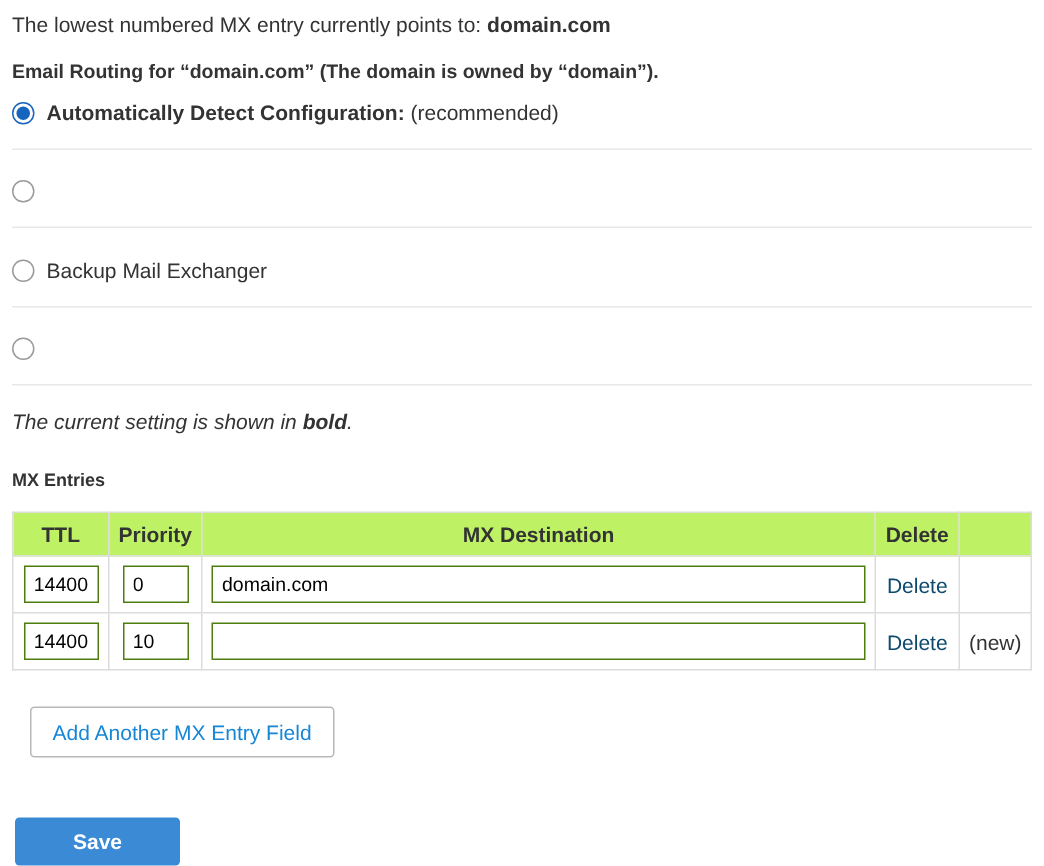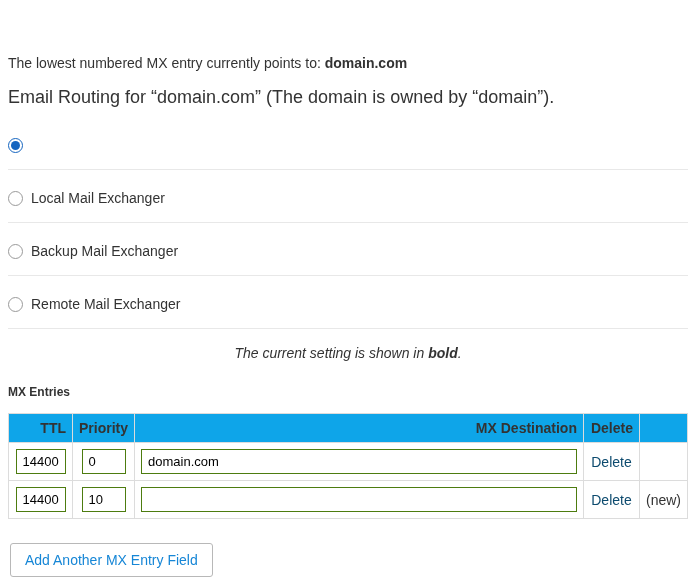--- a/index.html
+++ b/index.html
@@ -4,25 +4,25 @@
   <style>
     * { box-sizing: border-box; }
     body {
       font-family: -apple-system, BlinkMacSystemFont, "Segoe UI", Helvetica, Arial, sans-serif;
       font-size: 14px;
       color: #333;
       margin: 0;
       padding: 8px;
       width: 696px;
     }
-    .intro-line { margin-bottom: 16px; margin-top: 47px; }
+    .intro-line { margin-bottom: 16px; }
     .section-heading {
-      font-size: 18px;
-      font-weight: 400;
-      margin: 0 0 26px 0;
+      font-size: 13px;
+      font-weight: 700;
+      margin: 0 0 8px 0;
     }
     .radio-row {
       display: flex;
       align-items: center;
       padding: 4px 0 16px 0;
       border-bottom: 1px solid #e8e8e8;
       margin-bottom: 16px;
     }
     .radio-row:last-of-type { margin-bottom: 10px; }
     input[type="radio"] {
@@ -45,42 +45,41 @@
       top: 2px; left: 2px;
       width: 9px; height: 9px;
       background: #1565c0;
       border-radius: 50%;
     }
     .radio-label { cursor: pointer; }
     .radio-label strong { font-weight: 700; }
     .hint-line {
       font-style: italic;
       margin: 8px 0 24px 0;
-      text-align: center;
     }
     .hint-line strong { font-weight: 700; font-style: italic; }
     .mx-heading {
       font-size: 12px;
       font-weight: 700;
       margin: 0 0 14px 0;
     }
     table {
       width: 100%;
       border-collapse: collapse;
       margin-bottom: 24px;
     }
     th, td {
       border: 1px solid #dcdcdc;
       padding: 6px 6px;
     }
     th {
-      background: #0ea5e9;
+      background: #bef264;
       font-weight: 700;
       font-size: 14px;
-      text-align: right;
+      text-align: center;
     }
     td { text-align: center; }
     .col-ttl { width: 64px; }
     .col-priority { width: 60px; }
     .col-actions { width: 56px; }
     .col-suffix { width: 48px; }
     td.dest-cell { padding: 6px 6px; }
     td input[type="text"] {
       width: 100%;
       border: 1px solid #4d7c0f;
@@ -98,21 +97,21 @@
     }
     .btn-outline {
       display: inline-block;
       background: #fff;
       color: #1686d6;
       border: 1px solid #b8b8b8;
       border-radius: 3px;
       padding: 8px 14px;
       font-size: 14px;
       cursor: pointer;
-      margin-left: 2px;
+      margin-left: 12px;
       margin-bottom: 40px;
       text-align: center;
     }
     .btn-primary {
       display: inline-block;
       background: #3a8ad6;
       color: #fff;
       border: none;
       border-radius: 3px;
       padding: 8px 0;
@@ -131,35 +130,36 @@
 
 
 <div class="intro-line">
   <span>The lowest numbered MX entry currently points to: </span><strong>domain.com</strong>
 </div>
 
 <div class="section-heading">Email Routing for “domain.com” (The domain is owned by “domain”).</div>
 
 <div class="radio-row">
   <input type="radio" name="routing" checked="" style="">
+  <label class="radio-label">
+    <strong>Automatically Detect Configuration:</strong><span> (recommended)</span>
+  </label>
 </div>
 
 <div class="radio-row">
   <input type="radio" name="routing" style="">
-  <label class="radio-label">Local Mail Exchanger</label>
 </div>
 
 <div class="radio-row">
   <input type="radio" name="routing" style="">
   <label class="radio-label">Backup Mail Exchanger</label>
 </div>
 
 <div class="radio-row">
   <input type="radio" name="routing" style="">
-  <label class="radio-label">Remote Mail Exchanger</label>
 </div>
 
 <div class="hint-line">
   <span>The current setting is shown in </span><strong>bold</strong><span>.</span>
 </div>
 
 <div class="mx-heading">MX Entries</div>
 
 <table>
   <thead>

